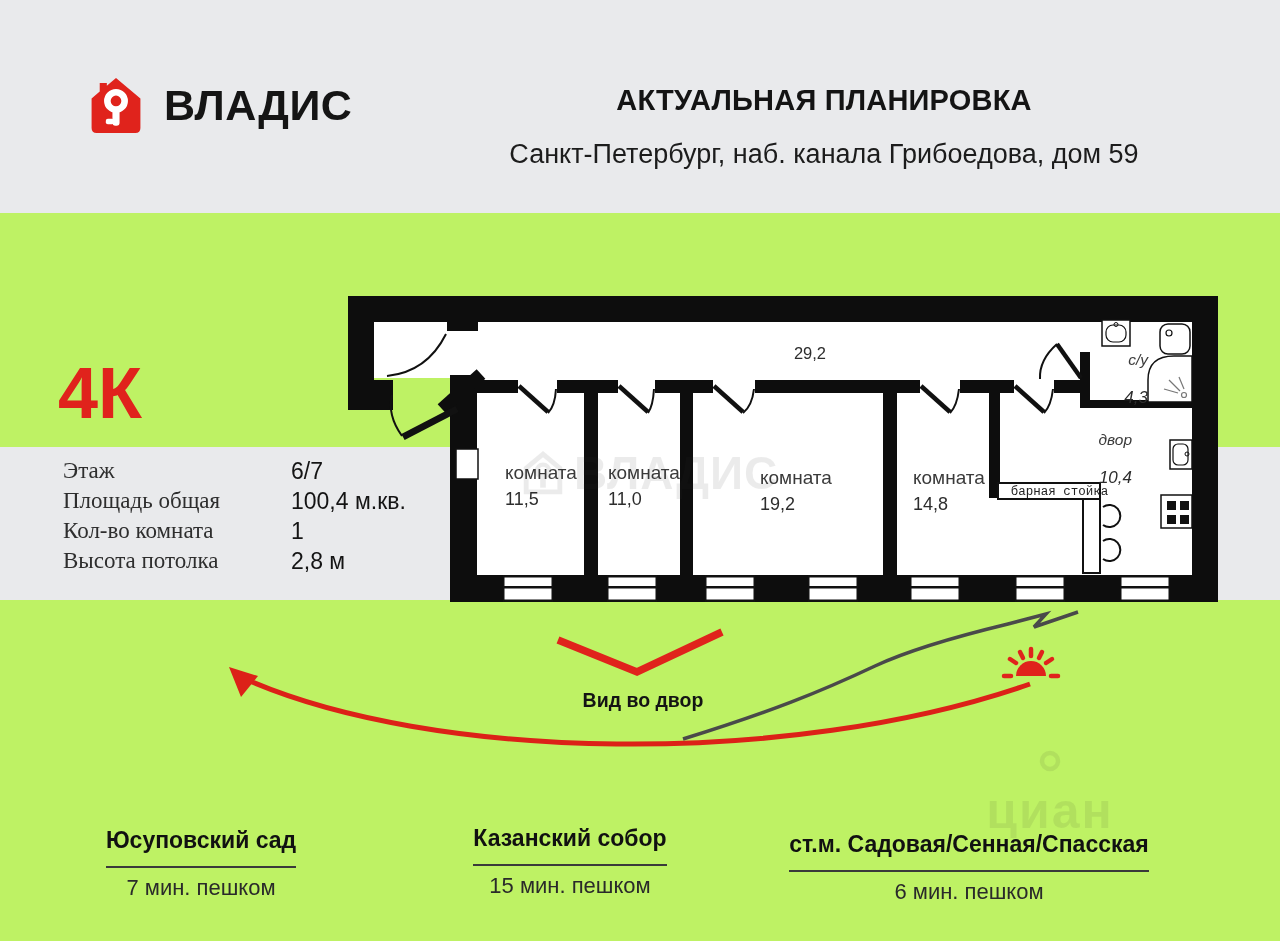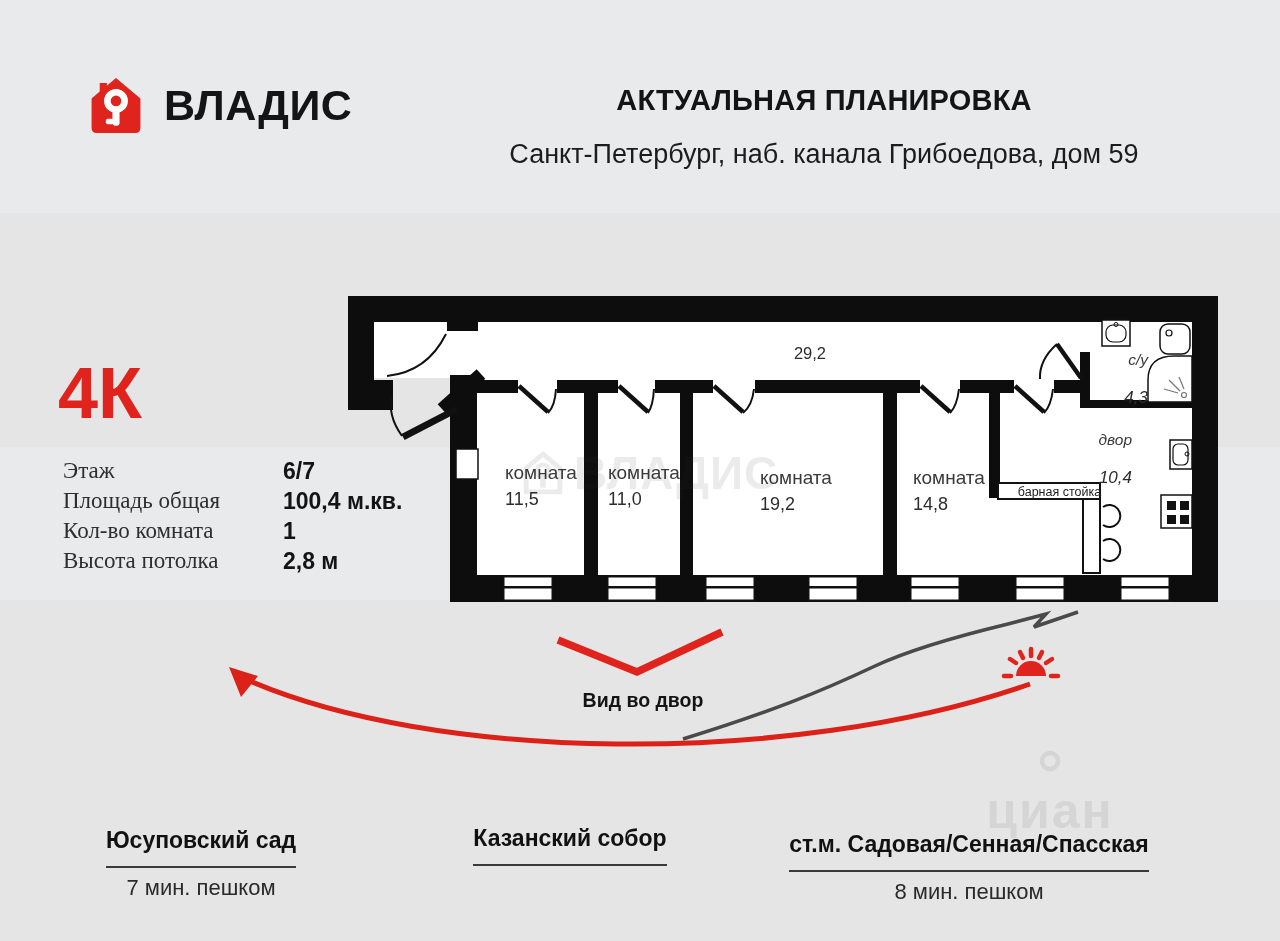--- a/index.html
+++ b/index.html
@@ -1,32 +1,32 @@
 <!DOCTYPE html>
 <html><head>
 <meta charset="utf-8">
 <style>
   html,body{margin:0;padding:0;background:#fff;}
-  .page{position:relative;width:1280px;height:941px;background:#e5e5e5;overflow:hidden;
+  .page{position:relative;width:1280px;height:941px;background:#bef264;overflow:hidden;
         font-family:"Liberation Sans", sans-serif;color:#111;}
   
   .header-band{position:absolute;left:0;top:0;width:1280px;height:213px;background:#e9eaec;}
   .brand{position:absolute;left:85px;top:76px;display:flex;align-items:center;gap:17px;}
   .brand-text{font-size:43px;font-weight:800;color:#151515;letter-spacing:.5px;}
   .title-block{position:absolute;left:494px;top:0;width:660px;text-align:center;}
   .page-title{margin-top:84px;font-size:29px;font-weight:800;color:#141414;letter-spacing:.2px;}
   .page-subtitle{margin-top:22px;font-size:27px;font-weight:400;color:#1c1c1c;}
   
   .info-strip{position:absolute;left:0;top:447px;width:1280px;height:153px;background:#e9eaec;}
   
   .apt-type{position:absolute;left:58px;top:352px;font-size:72px;font-weight:800;color:#e0231c;}
   .specs{position:absolute;left:63px;top:456px;width:360px;font-size:23px;line-height:30px;}
   .spec-row{display:flex;}
   .spec-label{width:220px;color:#2e2e2e;font-weight:400;font-family:Liberation Serif, serif;}
-  .spec-value{font-weight:700;color:#141414;}
+  .spec-value{font-weight:400;color:#141414;margin-left:8px;}
   
   .fp-label{position:absolute;color:#3a3a3a;z-index:5;}
   .room-lbl .nm{font-size:19px;}
   .room-lbl .ar{font-size:18px;margin-top:5px;color:#2d2d2d;}
   .hall-lbl{font-size:16.5px;color:#2d2d2d;}
   .small-lbl{font-size:15.5px;text-align:right;font-style:italic;}
   .small-lbl .ar{font-size:17px;margin-top:19px;color:#2d2d2d;}
   .bar-lbl{font-size:12.5px;text-align:center;color:#222;}
   .view-lbl{position:absolute;left:543px;top:689px;width:200px;text-align:center;
             font-size:19.5px;font-weight:700;color:#141414;z-index:5;}
@@ -285,21 +285,21 @@
     <div class="ar">14,8</div>
   </div>
   <div class="fp-label small-lbl" style="left:1040px;top:431px;width:92px;">
     <div class="nm">двор</div>
     <div class="ar">10,4</div>
   </div>
   <div class="fp-label small-lbl" style="left:1098px;top:351px;width:50px;">
     <div class="nm">с/у</div>
     <div class="ar">4,3</div>
   </div>
-  <div class="fp-label bar-lbl" style="left:1000px;top:485px;width:119px;">барная стойка</div>
+  <div class="fp-label bar-lbl" style="left:1000px;top:485px;width:119px;font-family:Liberation Mono, monospace;">барная стойка</div>
 
   <div class="view-lbl">Вид во двор</div>
 
   <div class="wm-center">
     <svg width="42" height="46" viewBox="0 0 60 58">
       <path d="M 30 2 L 54 22 L 54 56 L 6 56 L 6 22 Z" fill="none" stroke="#333" stroke-width="7"></path>
       <circle cx="30" cy="26" r="9" fill="none" stroke="#333" stroke-width="6"></circle>
       <rect x="26" y="33" width="8" height="17" fill="#333"></rect>
     </svg>
     <span class="wm-text">ВЛАДИС</span>
@@ -310,19 +310,20 @@
     </svg>
     <div class="wm-text">циан</div>
   </div>
 
   <div class="loc loc1">
     <div><span class="loc-name">Юсуповский сад</span></div>
     <div class="loc-time">7 мин. пешком</div>
   </div>
   <div class="loc loc2">
     <div><span class="loc-name">Казанский собор</span></div>
+    <div class="loc-time">15 мин. пешком</div>
   </div>
   <div class="loc loc3">
     <div><span class="loc-name">ст.м. Садовая/Сенная/Спасская</span></div>
-    <div class="loc-time">8 мин. пешком</div>
+    <div class="loc-time">6 мин. пешком</div>
   </div>
 
 </div>
 
 </body></html>

